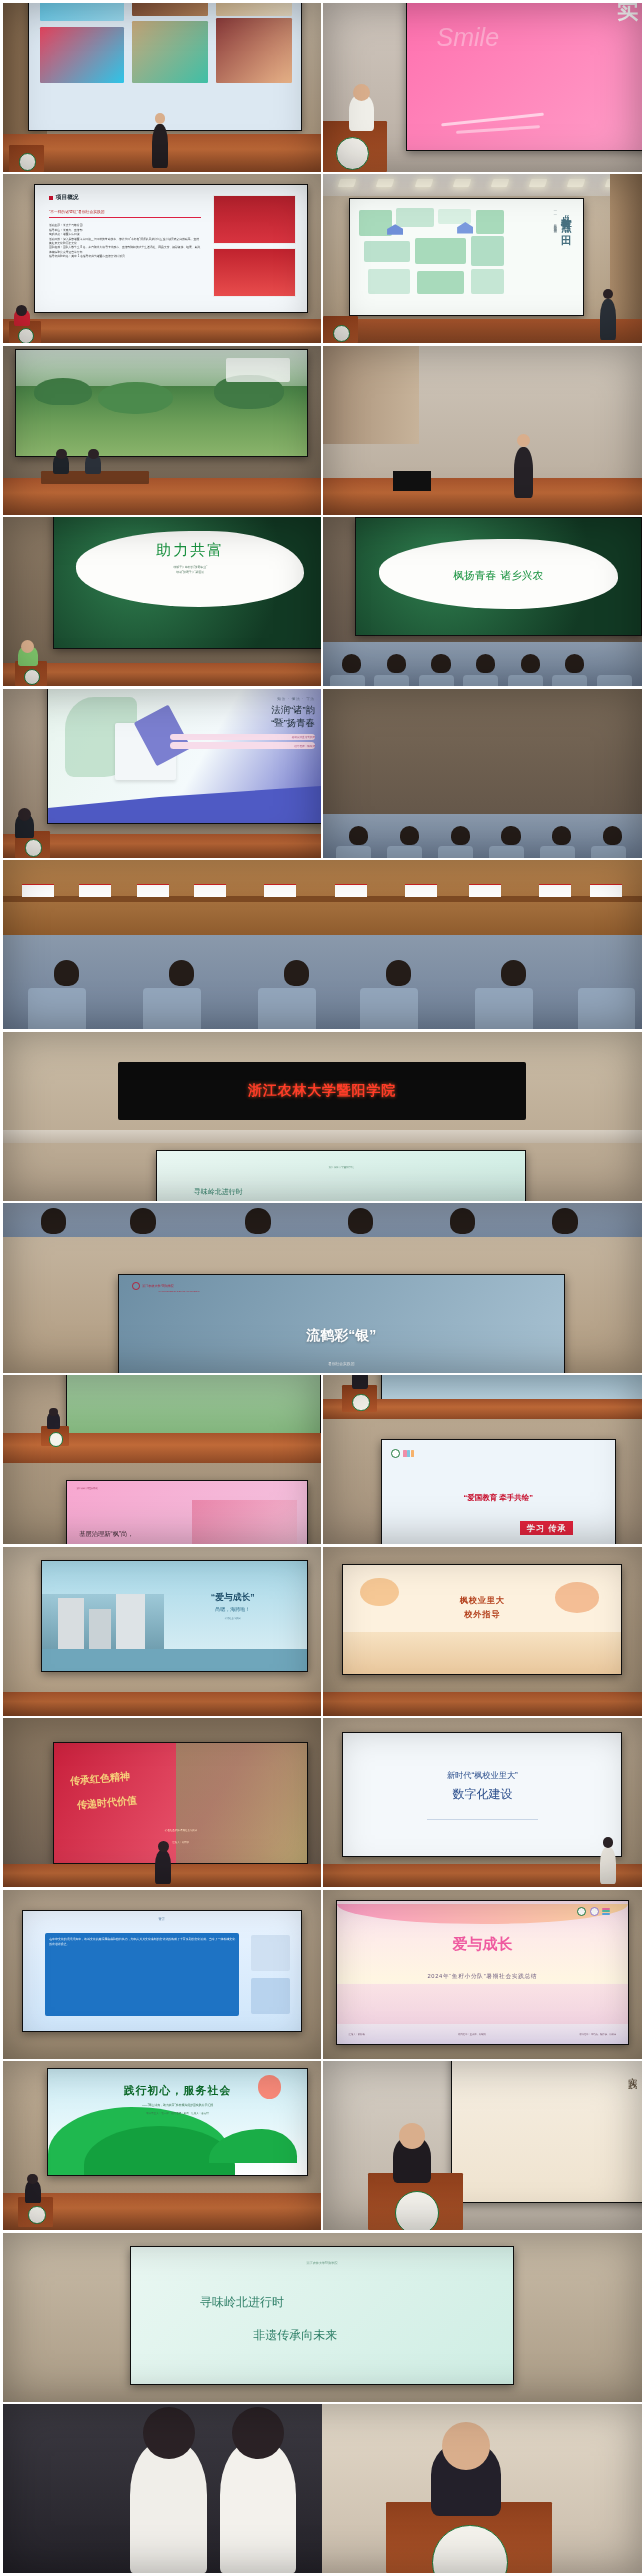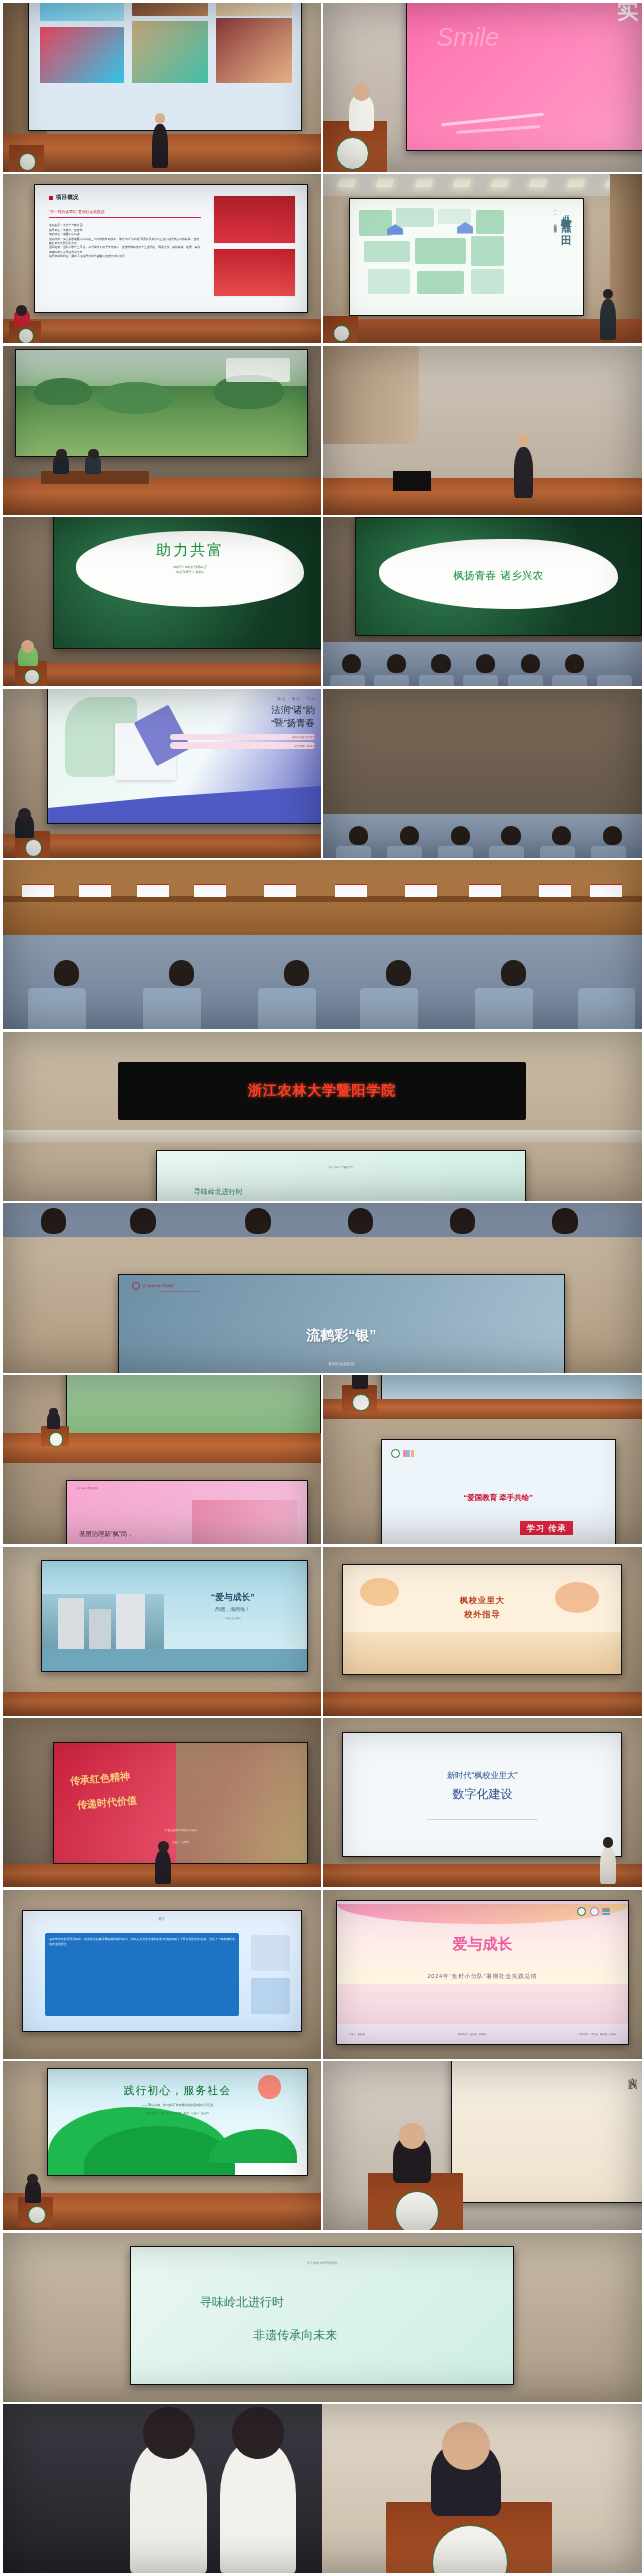--- a/index.html
+++ b/index.html
@@ -518,21 +518,21 @@
     </div>
 
     <div class="cell">
       <div class="hall" style="background:linear-gradient(#c0ae96,#a08e76);"></div>
       <div class="monitor" style="left:14%;right:4%;top:4%;bottom:32%;">
         <div class="screen s-mountain">
           <div style="position:absolute;right:10%;top:6%;width:9%;aspect-ratio:1/1;border-radius:50%;background:#f98a7a;"></div>
           <div style="position:absolute;left:0;bottom:0;width:70%;height:64%;background:#1fb84f;border-radius:46% 54% 0 0/70% 66% 0 0;"></div>
           <div style="position:absolute;left:14%;bottom:0;width:58%;height:46%;background:#13a03e;border-radius:50% 50% 0 0/80% 80% 0 0;"></div>
           <div style="position:absolute;right:4%;bottom:12%;width:34%;height:32%;background:#1aad47;border-radius:60% 40% 0 0/90% 80% 0 0;"></div>
-          <div style="position:absolute;left:0;right:0;top:14%;text-align:center;font-size:10.7px;font-weight:normal;color:#0c6b2a;letter-spacing:.12em;">践行初心，服务社会</div>
+          <div style="position:absolute;left:0;right:0;top:14%;text-align:center;font-size:10.7px;font-weight:bold;color:#0c6b2a;letter-spacing:.12em;">践行初心，服务社会</div>
           <div style="position:absolute;left:0;right:0;top:32%;text-align:center;font-size:2.9px;color:#2f6a44;">——“两山流泉，助力共富”乡村振兴促进团实践展示汇报</div>
           <div style="position:absolute;left:0;right:0;top:40%;text-align:center;font-size:2.5px;color:#3a6e4c;">项目负责人：毛一伊　指导老师：郭琦　汇报人：曹嘉怡</div>
         </div>
       </div>
       <div class="stage"></div>
       <div class="podium" style="left:5%;bottom:2%;width:11%;height:18%;"></div>
       <div class="speaker" style="left:7%;bottom:16%;width:5%;height:14%;background:#211d24;"></div>
       <div class="vignette"></div>
     </div>
 

